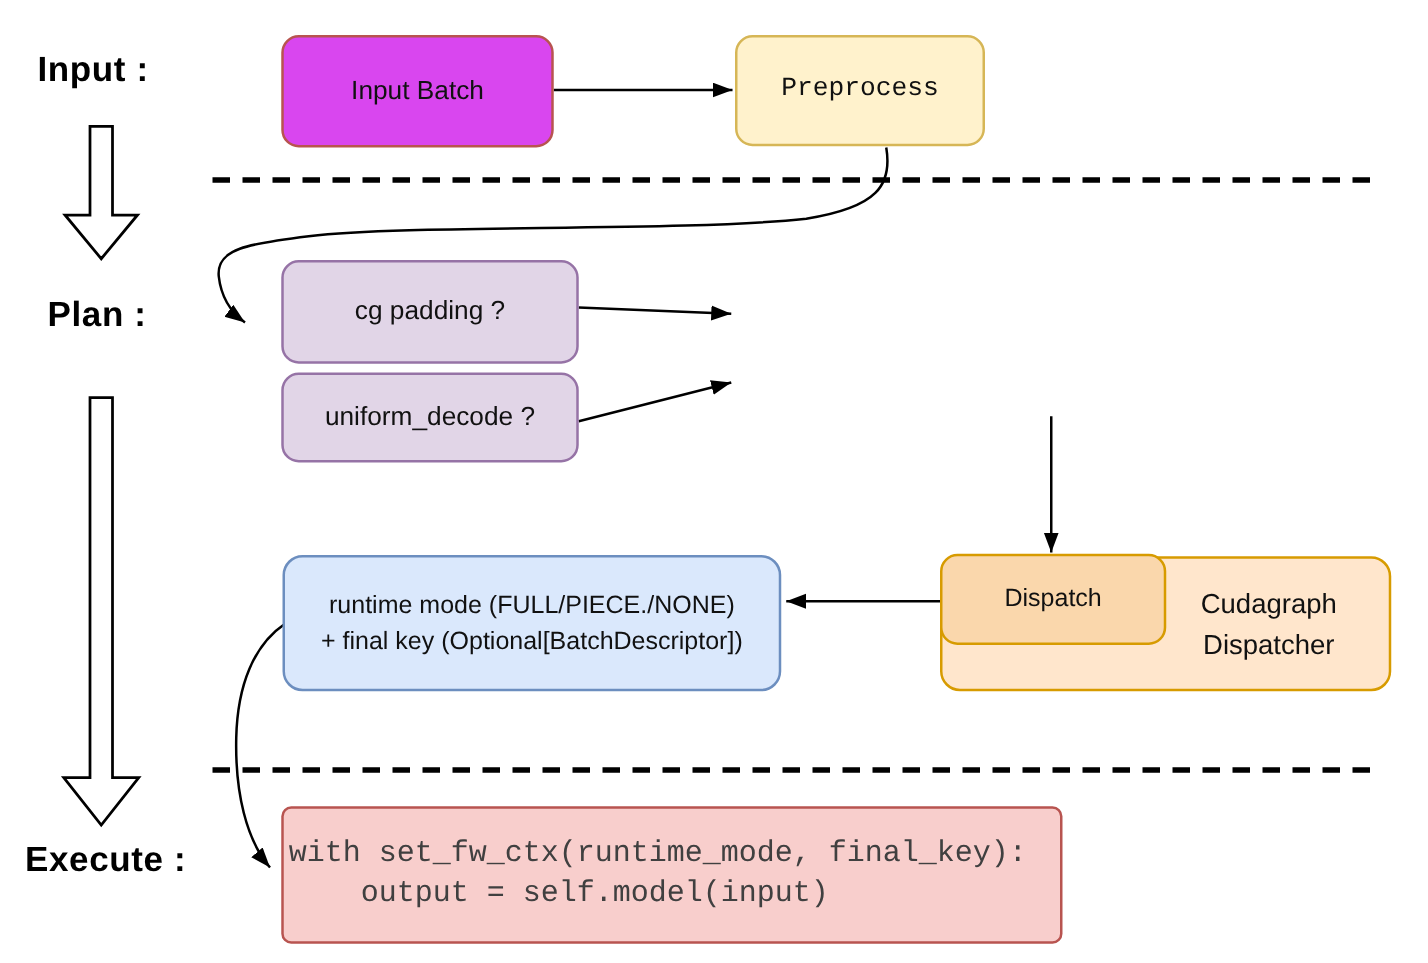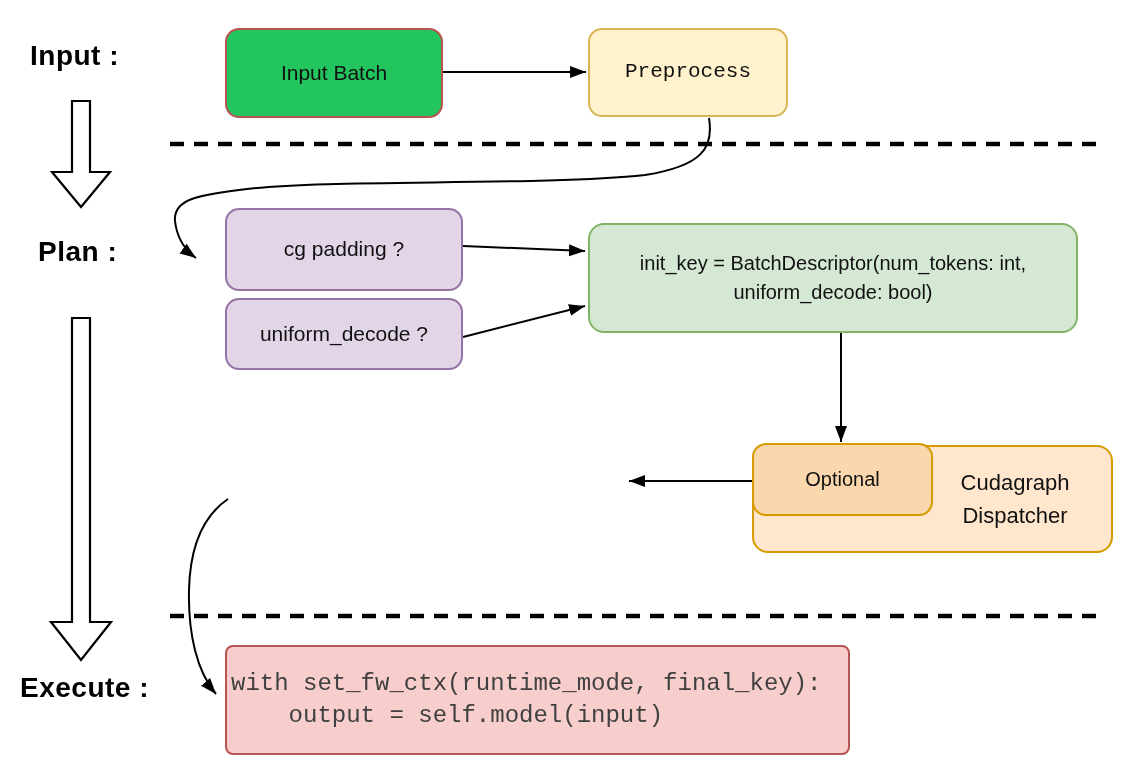--- a/index.html
+++ b/index.html
@@ -83,49 +83,49 @@
     <line x1="752" y1="481" x2="629" y2="481" stroke="#000" stroke-width="2" marker-end="url(#ah)"></line>
 
     <path d="M 709 118 C 714 148, 702 166, 645 175 C 540 186, 330 179, 247 189 C 198 195, 173 199, 175 221 C 177 239, 185 250, 196 258" fill="none" stroke="#000" stroke-width="2" marker-end="url(#ah)"></path>
     <path d="M 228 499 C 203 516, 190 548, 189 590 C 188 634, 197 672, 216 694" fill="none" stroke="#000" stroke-width="2" marker-end="url(#ah)"></path>
   </svg>
 
   <div class="stage-label" id="lbl-input">Input :</div>
   <div class="stage-label" id="lbl-plan">Plan :</div>
   <div class="stage-label" id="lbl-execute">Execute :</div>
 
-  <div class="node" id="node-input-batch" style="background: #22c55e; border-color: rgb(184, 84, 80);">
+  <div class="node" id="node-input-batch" style="background: #d946ef; border-color: rgb(184, 84, 80);">
     <span class="label">Input Batch</span>
   </div>
 
   <div class="node" id="node-preprocess" style="background: rgb(255, 242, 204); border-color: rgb(214, 182, 86);">
     <span class="label">Preprocess</span>
   </div>
 
   <div class="node" id="node-cg-padding" style="background: rgb(225, 213, 231); border-color: rgb(150, 115, 166);">
     <span class="label">cg padding ?</span>
   </div>
 
   <div class="node" id="node-uniform-decode" style="background: rgb(225, 213, 231); border-color: rgb(150, 115, 166);">
     <span class="label">uniform_decode ?</span>
   </div>
 
-  <div class="node" id="node-init-key" style="background: rgb(213, 232, 212); border-color: rgb(130, 179, 102);">
-    <span class="label">init_key = BatchDescriptor(num_tokens: int,
-uniform_decode: bool)</span>
-  </div>
 
   <div class="node" id="node-cudagraph" style="background: rgb(255, 230, 204); border-color: rgb(215, 155, 0);">
     <span class="cudagraph-label">Cudagraph
 Dispatcher</span>
   </div>
 
   <div class="node" id="node-dispatch" style="background: rgb(250, 215, 172); border-color: rgb(215, 155, 0);">
-    <span class="label">Optional</span>
+    <span class="label">Dispatch</span>
   </div>
 
+  <div class="node" id="node-runtime" style="background: rgb(218, 232, 252); border-color: rgb(108, 142, 191);">
+    <span class="label">runtime mode (FULL/PIECE./NONE)
++ final key (Optional[BatchDescriptor])</span>
+  </div>
 
   <div class="node" id="node-execute" style="background: rgb(248, 206, 204); border-color: rgb(184, 84, 80);">
     <span class="label">with set_fw_ctx(runtime_mode, final_key):
     output = self.model(input)</span>
   </div>
 
 </div>
 
 </body></html>

